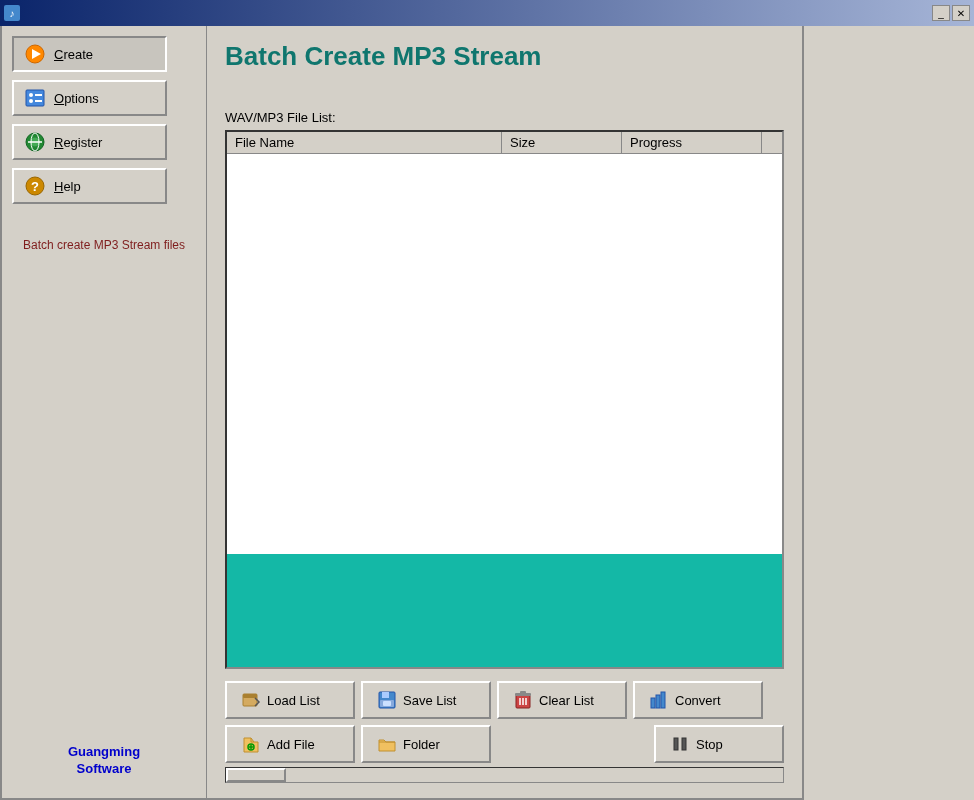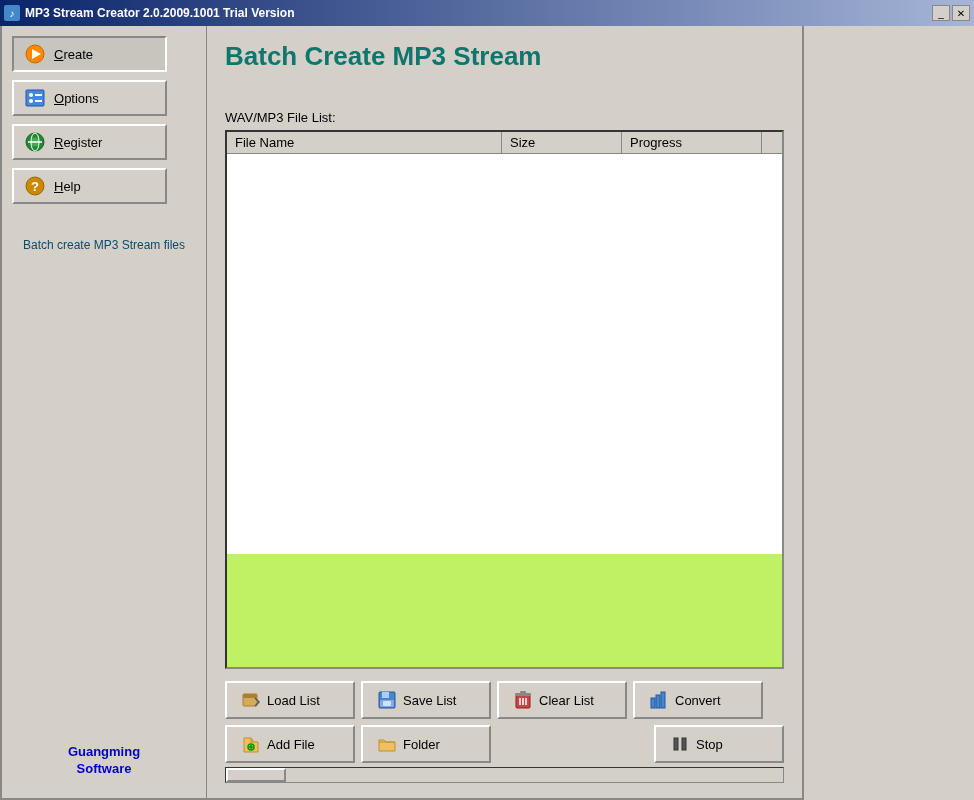--- a/index.html
+++ b/index.html
@@ -105,21 +105,21 @@
       display: flex;
       align-items: center;
       justify-content: center;
       flex-shrink: 0;
     }
 
     .sidebar-desc {
       margin-top: 20px;
       padding: 5px;
       font-size: 12px;
-      color: #0c4a6e;
+      color: #7f1d1d;
       text-align: center;
       line-height: 1.4;
     }
 
     .sidebar-footer {
       margin-top: auto;
       padding: 10px 5px;
       font-size: 13px;
       font-weight: bold;
       color: #0000cc;
@@ -145,21 +145,21 @@
     .file-list-label {
       font-size: 13px;
       margin-bottom: 5px;
       margin-top: 28px;
     }
 
     
     .file-list-container {
       flex: 1;
       border: 2px inset #888;
-      background: #bef264;
+      background: #14b8a6;
       overflow-y: auto;
       margin-bottom: 12px;
     }
 
     .file-list-header {
       display: grid;
       grid-template-columns: 1fr 120px 140px 20px;
       background: #d4d0c8;
       border-bottom: 1px solid #888;
     }
@@ -230,21 +230,20 @@
       border: 2px solid;
       border-color: #ffffff #888888 #888888 #ffffff;
     }
   </style>
 </head>
 <body>
 
 <div class="title-bar">
   <div class="title-bar-left">
     <div class="title-icon">♪</div>
-    <span>MP3 Stream Creator 2.0.2009.1001 Trial Version</span>
   </div>
   <div class="title-controls">
     <div class="title-btn">_</div>
     <div class="title-btn">✕</div>
   </div>
 </div>
 
 <div class="main-window">
   <div class="window-body">
 

